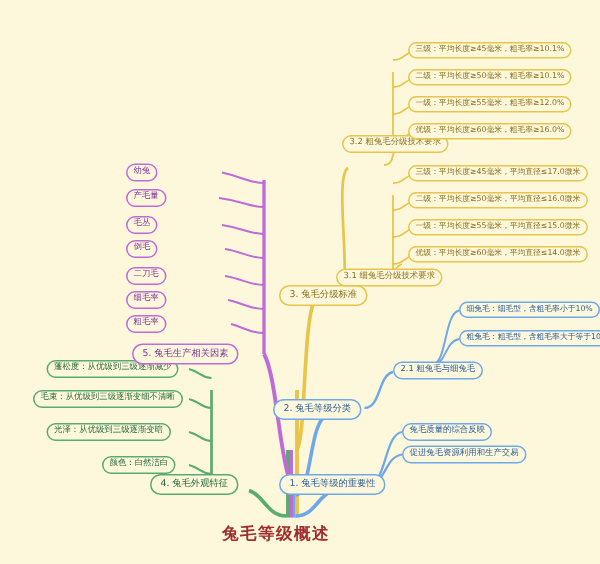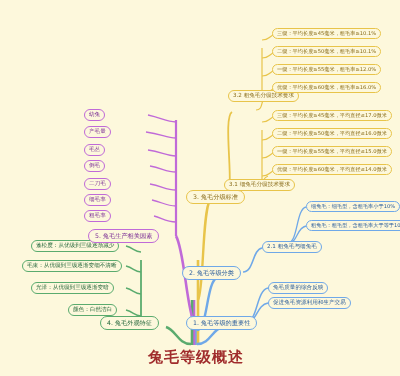--- a/index.html
+++ b/index.html
@@ -35,21 +35,21 @@
   .c-purple { border-color:#c06ad8; color:#7a2c94; }
 
   .lvl1{ font-size:6.2px; border-width:1.2px; border-radius:9px; padding:3px 6px; }
   .lvl2{ font-size:5.6px; }
   .lvl3{ font-size:5.2px; }
 
   .root{
     position:absolute;
     color:#a02c2c;
     font-weight:bold;
-    font-size:15px;
+    font-size:11px;
     letter-spacing:1px;
     white-space:nowrap;
   }
 </style>
 </head>
 <body>
 
 <div id="canvas">
   <svg class="links" viewBox="0 0 400 376">
 

